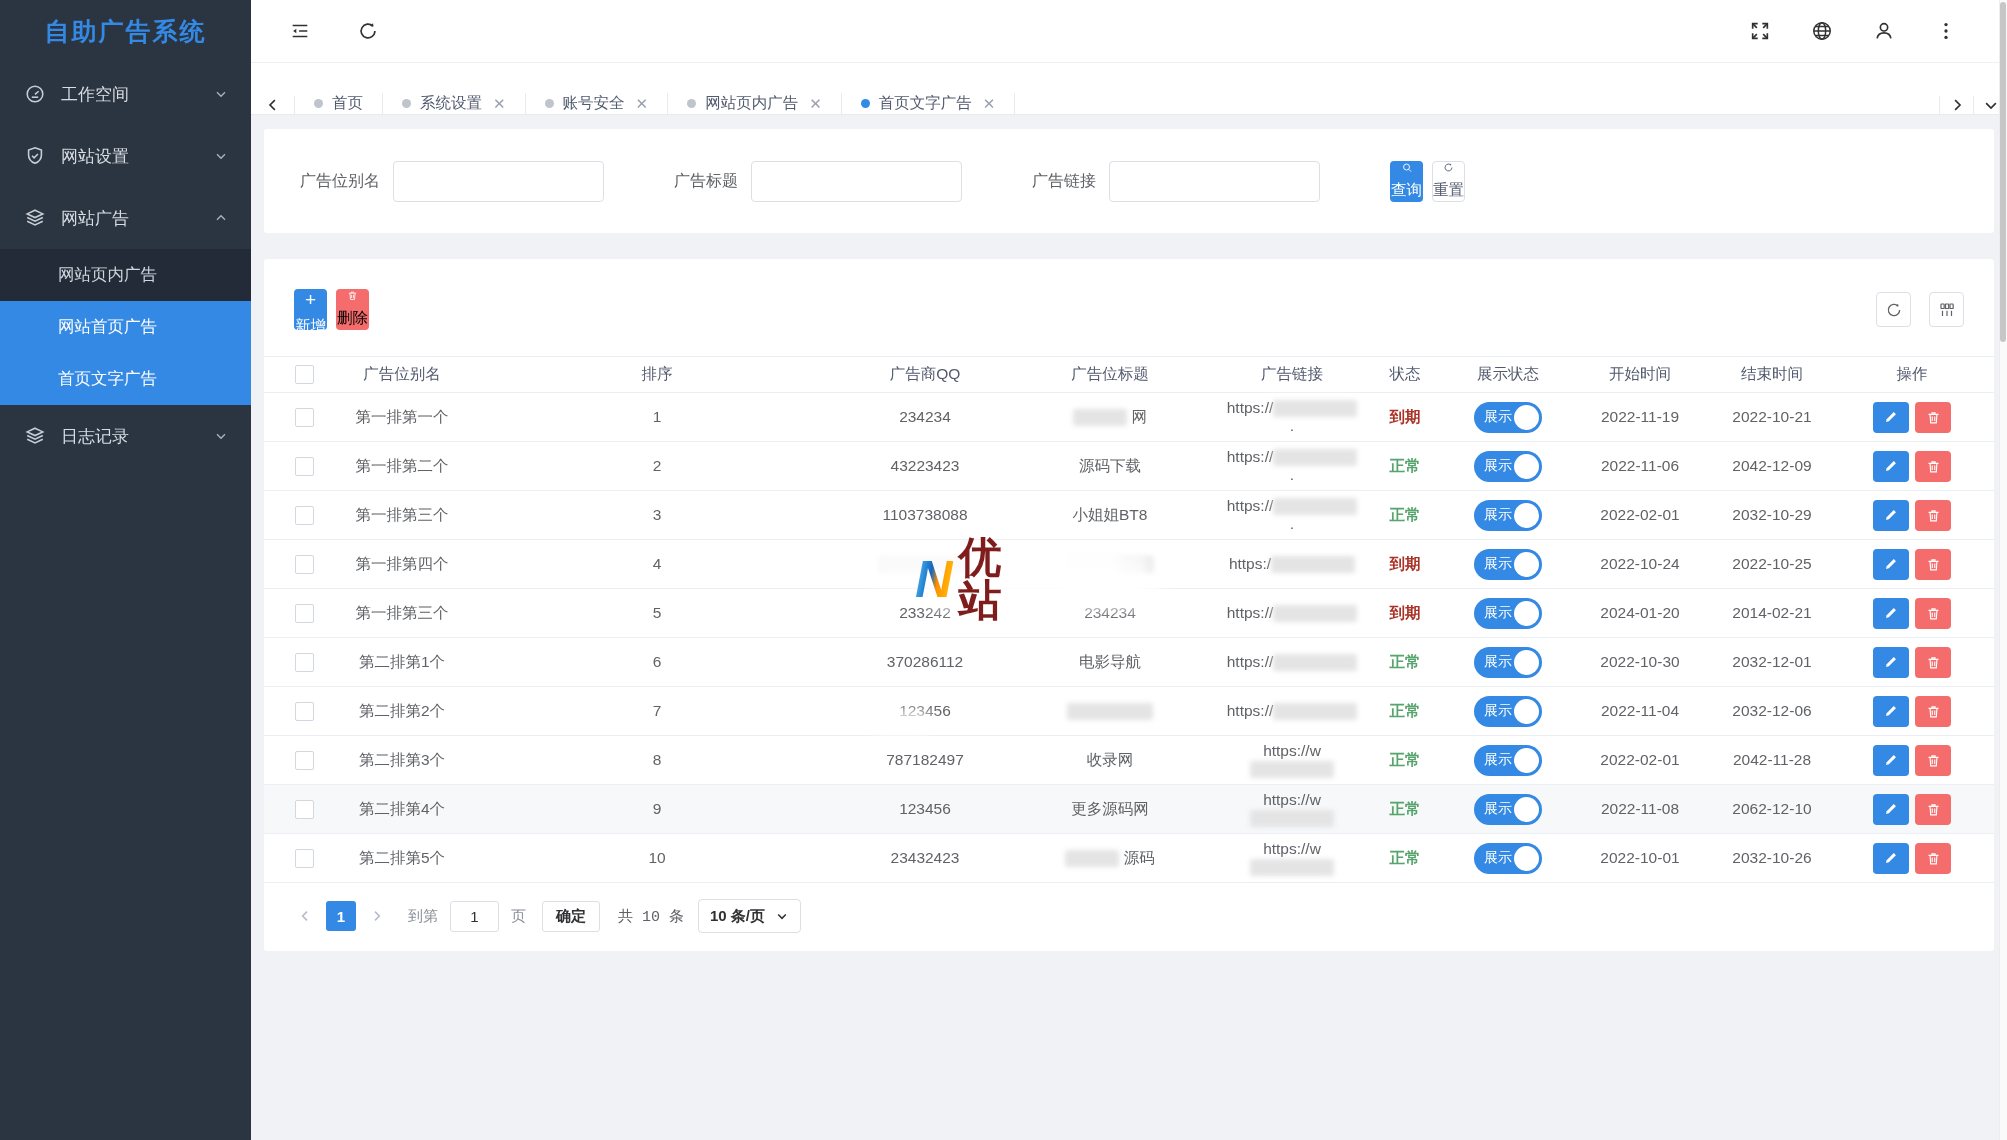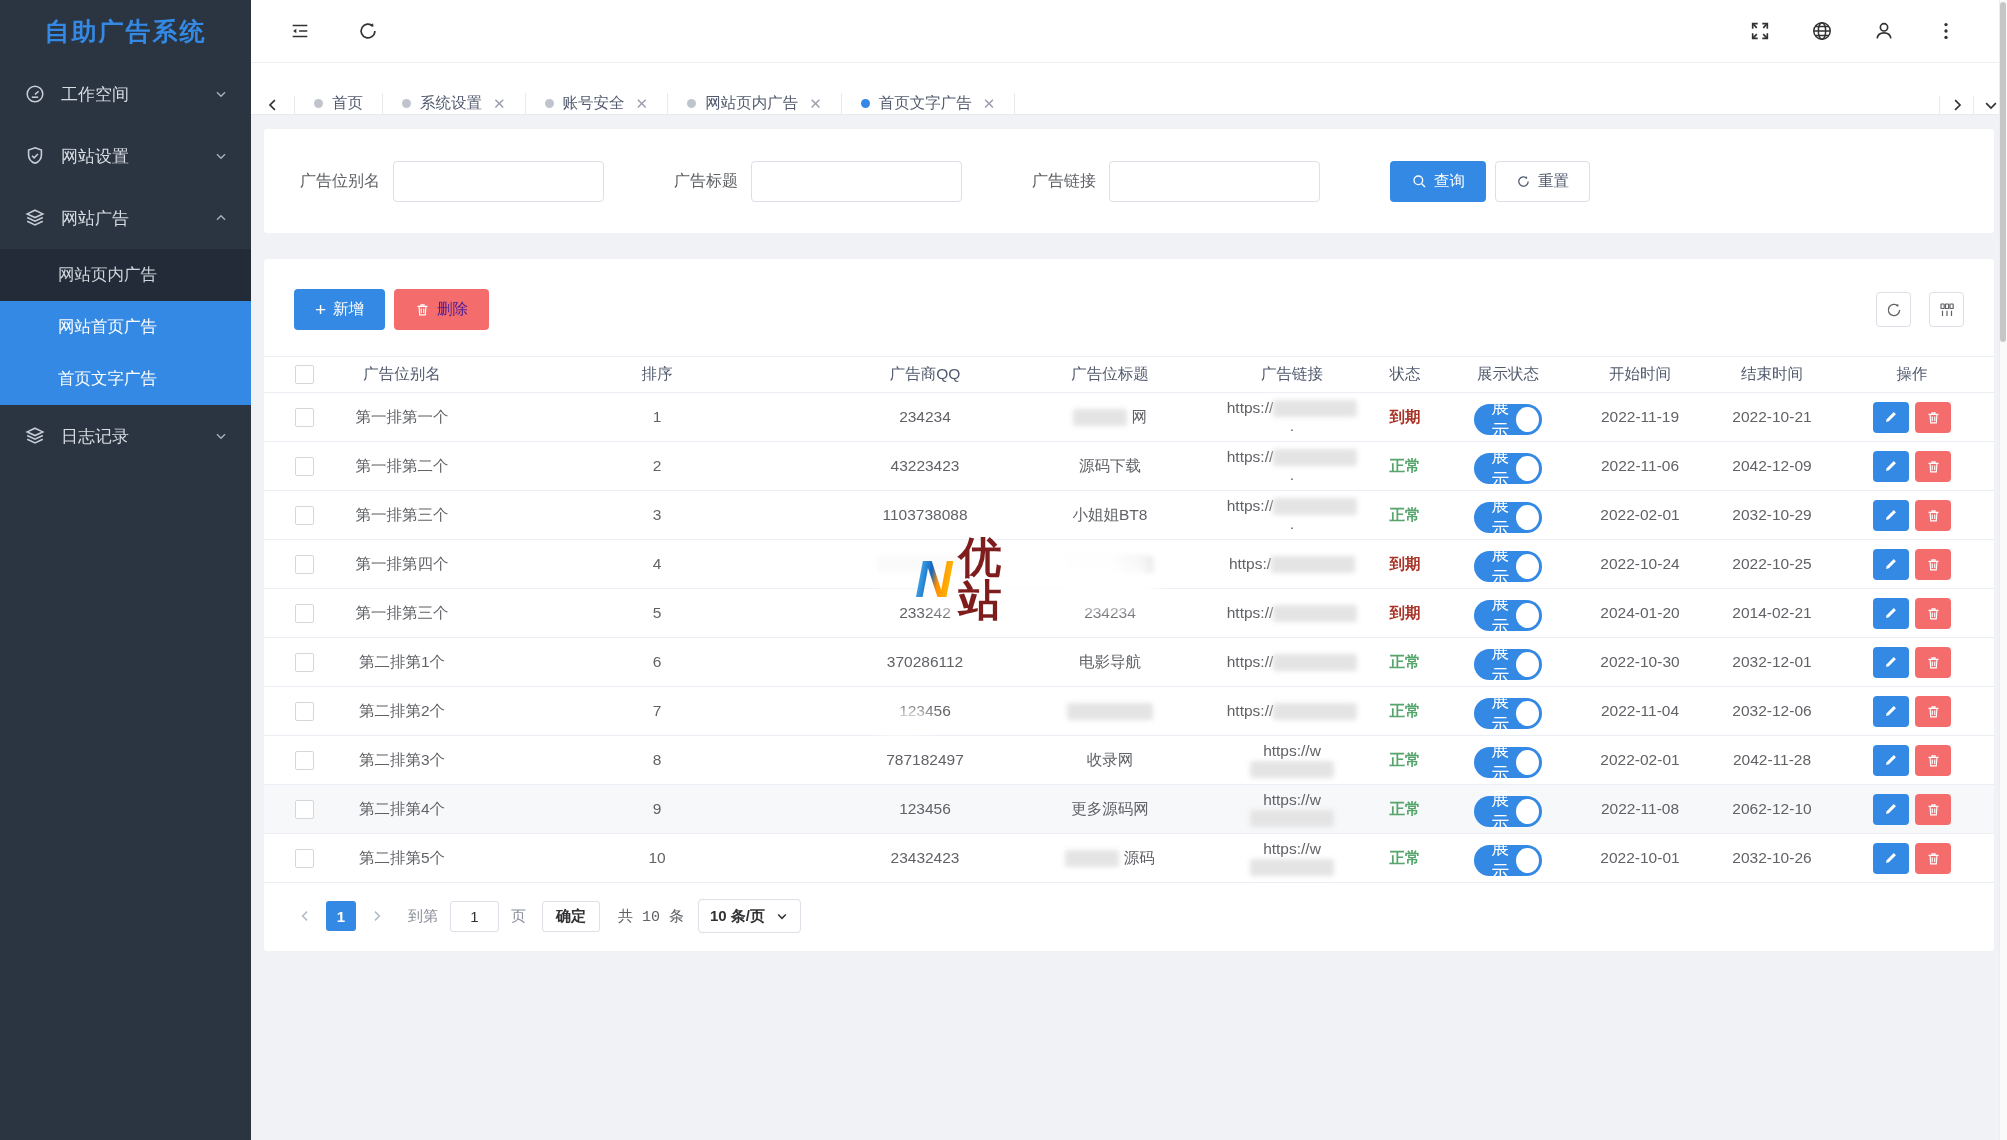--- a/index.html
+++ b/index.html
@@ -34,42 +34,42 @@
   .tab-spacer { flex:1; }
   .tab-btn { width:34px; display:flex; align-items:center; justify-content:center; border-left:1px solid #e8eaec; color:#303133; cursor:pointer; }
 
   .content { position:absolute; top:116px; left:0; right:0; bottom:0; background:#f0f2f5; padding:13px; }
 
   
   .search-card { background:#fff; border-radius:3px; height:104px; display:flex; align-items:center; padding:0 36px; margin-bottom:26px; }
   .sf { display:flex; align-items:center; margin-right:70px; }
   .sf-label { font-size:16px; color:#606266; margin-right:13px; white-space:nowrap; }
   .sf-input { width:211px; height:41px; border:1px solid #dcdfe6; border-radius:4px; background:#fff; }
-  .btn { height:41px; border-radius:4px; display:inline-flex; align-items:center; gap:7px; padding:0 20px; font-size:15.5px; cursor:pointer; border:1px solid transparent; white-space:nowrap; }
+  .btn { height:41px; border-radius:4px; display:inline-flex; align-items:center; gap:7px; padding:0 0; font-size:15.5px; cursor:pointer; border:1px solid transparent; white-space:nowrap;flex-direction:column; }
   .btn-primary { background:var(--accent,#3389e3); color:#fff; }
   .btn-plain { background:#fff; border-color:#dcdfe6; color:#515a6e; }
-  .btn-danger { background:var(--danger,#f56c6c); color:#4c1d95; }
+  .btn-danger { background:var(--danger,#f56c6c); color:#000000; }
 
   
   .table-card { background:#fff; border-radius:3px; height:692px; position:relative; }
   .toolbar { display:flex; align-items:center; padding:30px 30px 0 30px; gap:9px; }
   .toolbar-right { margin-left:auto; display:flex; gap:18px; }
   .tool-box { width:35px; height:35px; border:1px solid #dcdfe6; border-radius:4px; display:flex; align-items:center; justify-content:center; color:#606266; cursor:pointer; }
 
   table { width:100%; border-collapse:collapse; table-layout:fixed; margin-top:26px; }
   thead th { height:36px; font-size:15.5px; color:#515a6e; font-weight:400; border-top:1px solid #ebeef5; border-bottom:1px solid #ebeef5; text-align:center; }
   tbody td { height:49px; font-size:15.5px; color:#606266; border-bottom:1px solid #ebeef5; text-align:center; }
   tbody tr.hl { background:#f7f8fa; }
   .checkbox { display:inline-block; width:19px; height:19px; border:1px solid #d3d7de; border-radius:2px; background:#fff; cursor:pointer; vertical-align:middle; }
   .status { font-weight:bold; }
   .status.expired { color:var(--status-expired,#a93226); }
   .status.normal { color:var(--status-normal,#57a56d); }
   .blur-box { display:inline-block; height:17px; border-radius:2px; background:#e4e4e4; filter:blur(2.5px); vertical-align:middle; }
   .toggle { display:inline-flex; align-items:center; width:68px; height:31px; border-radius:16px; background:var(--accent,#3389e3); cursor:pointer; }
-  .tg-label { color:#fff; font-size:18px; margin-left:10px; }
+  .tg-label { color:#fff; font-size:14px; margin-left:10px; }
   .tg-knob { width:25px; height:25px; border-radius:50%; background:#fff; margin-left:auto; margin-right:3px; }
   .act-btn { display:inline-flex; align-items:center; justify-content:center; width:36px; height:31px; border-radius:4px; cursor:pointer; vertical-align:middle; }
   .act-btn.edit { background:var(--accent,#3389e3); margin-right:6px; }
   .act-btn.del { background:var(--danger,#f56c6c); }
 
   
   .pagination { display:flex; align-items:center; padding:16px 0 0 30px; font-size:15px; color:#606266; }
   .pg-chev { color:#b4bccc; width:22px; display:flex; justify-content:center; cursor:pointer; }
   .pg-page { width:30px; height:30px; border-radius:3px; background:var(--accent,#3389e3); color:#fff; display:flex; align-items:center; justify-content:center; font-weight:bold; margin:0 10px; cursor:pointer; }
   .pg-goto { margin-left:20px; color:#8a9099; }

